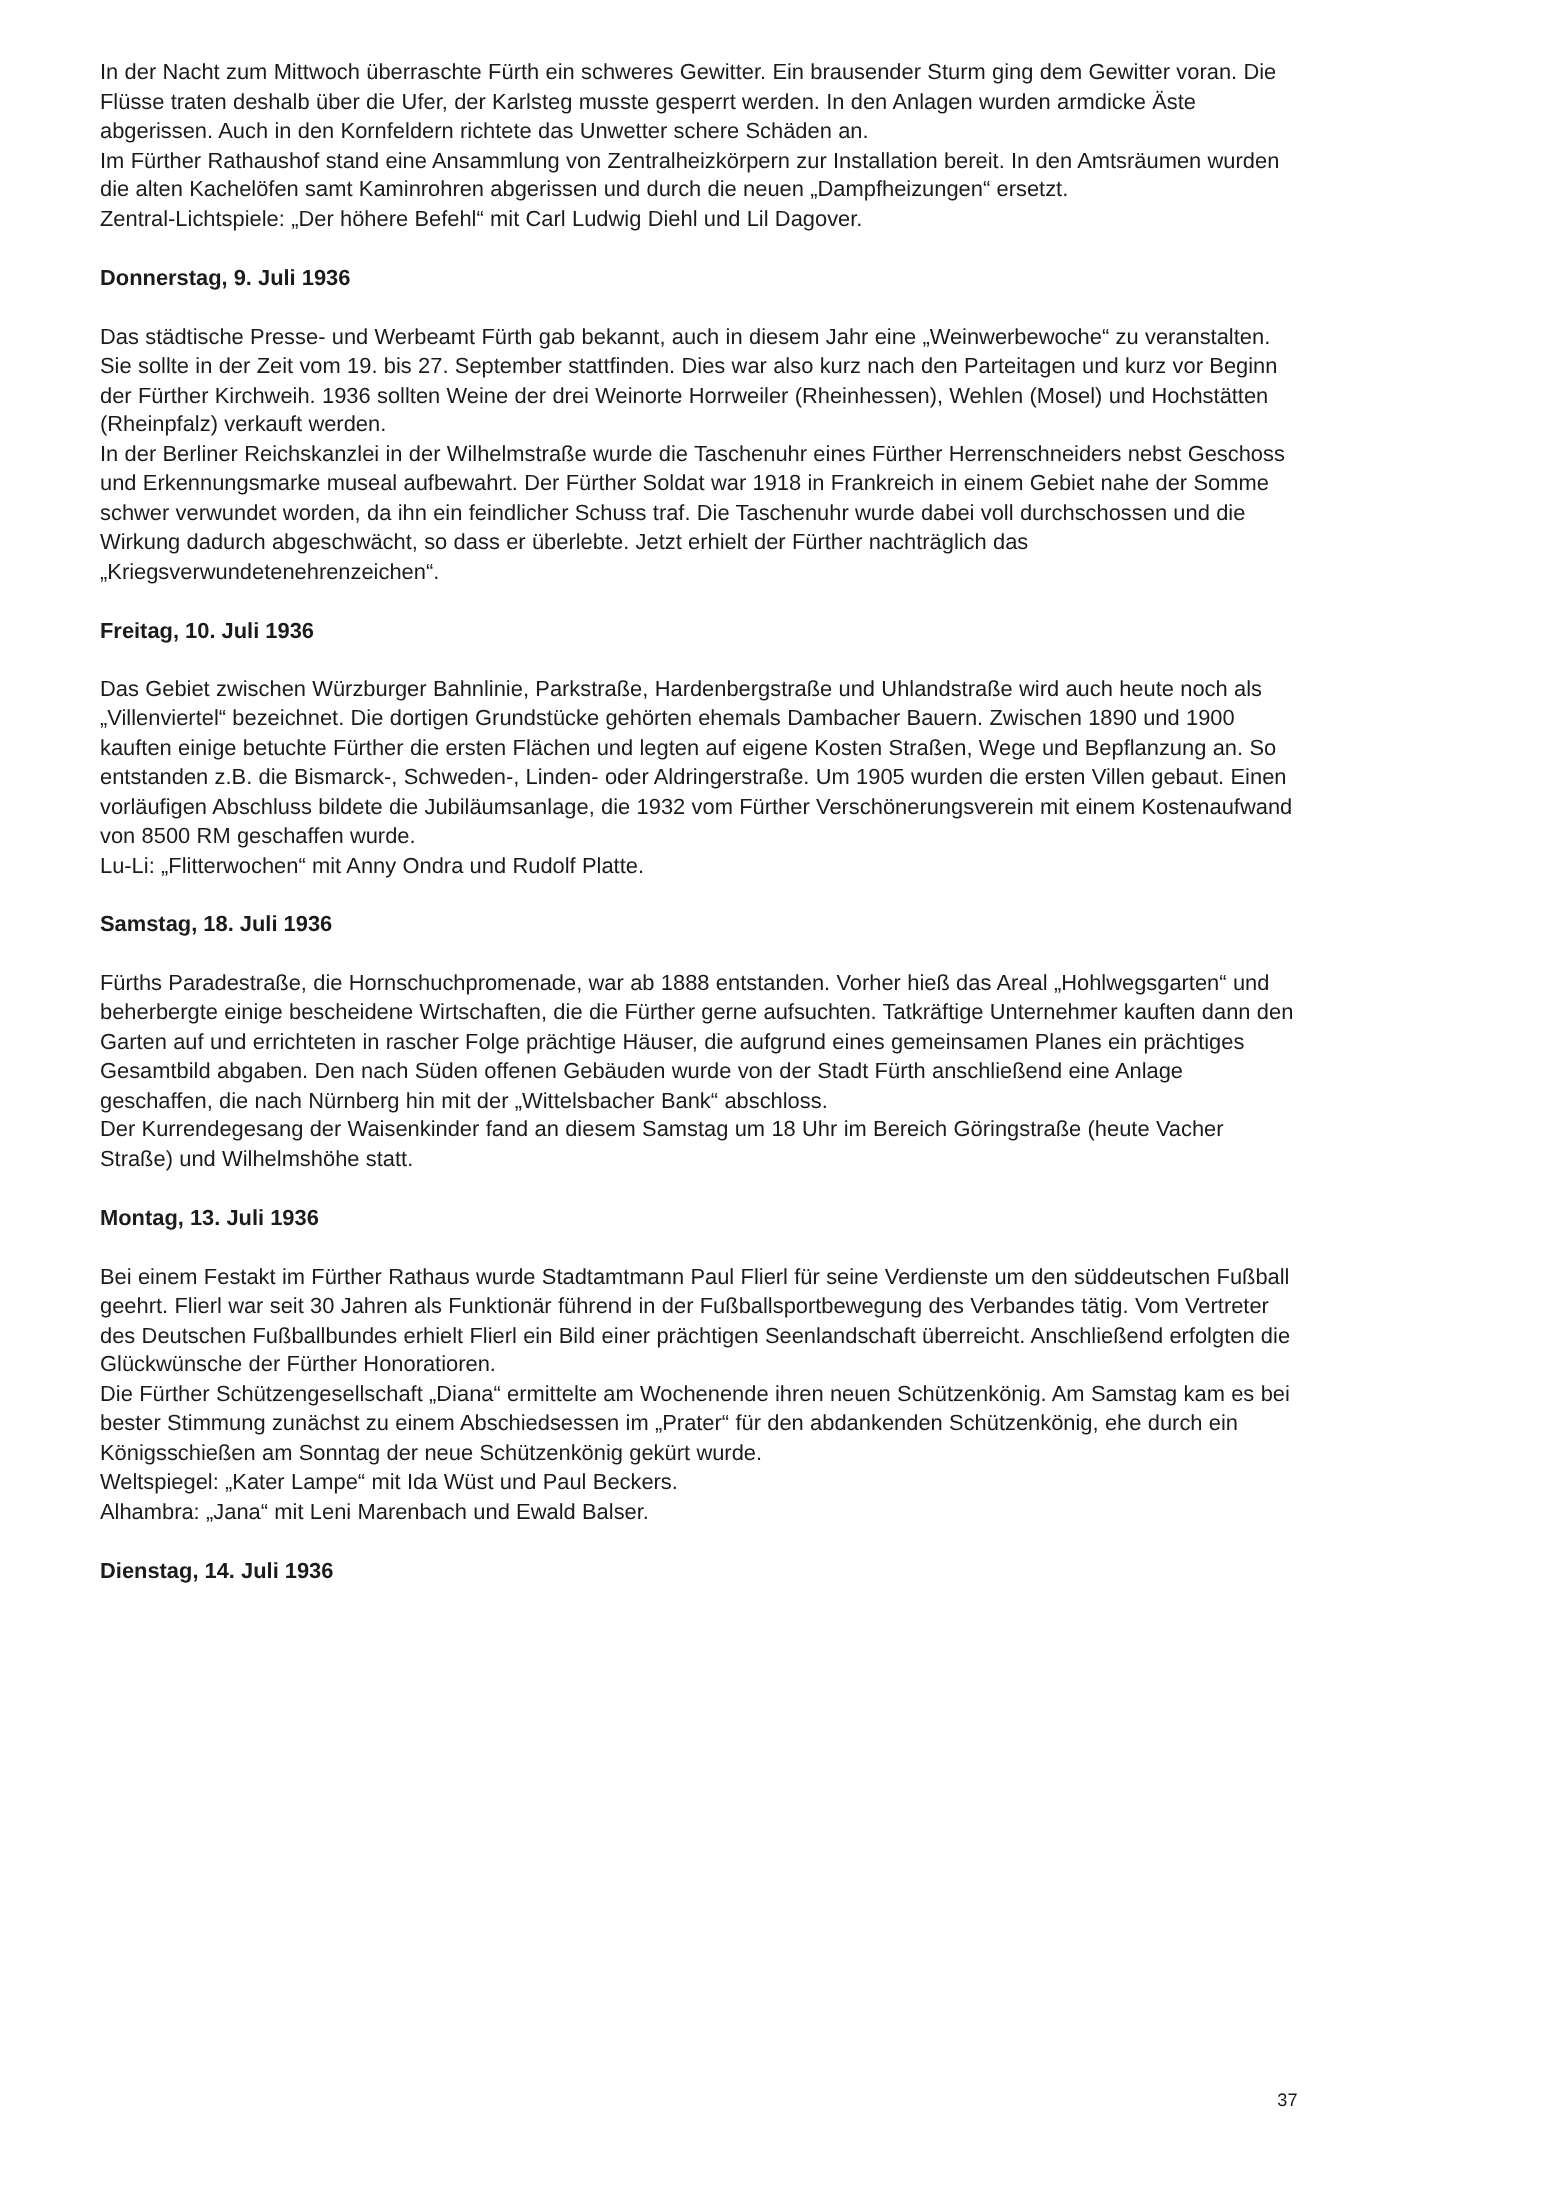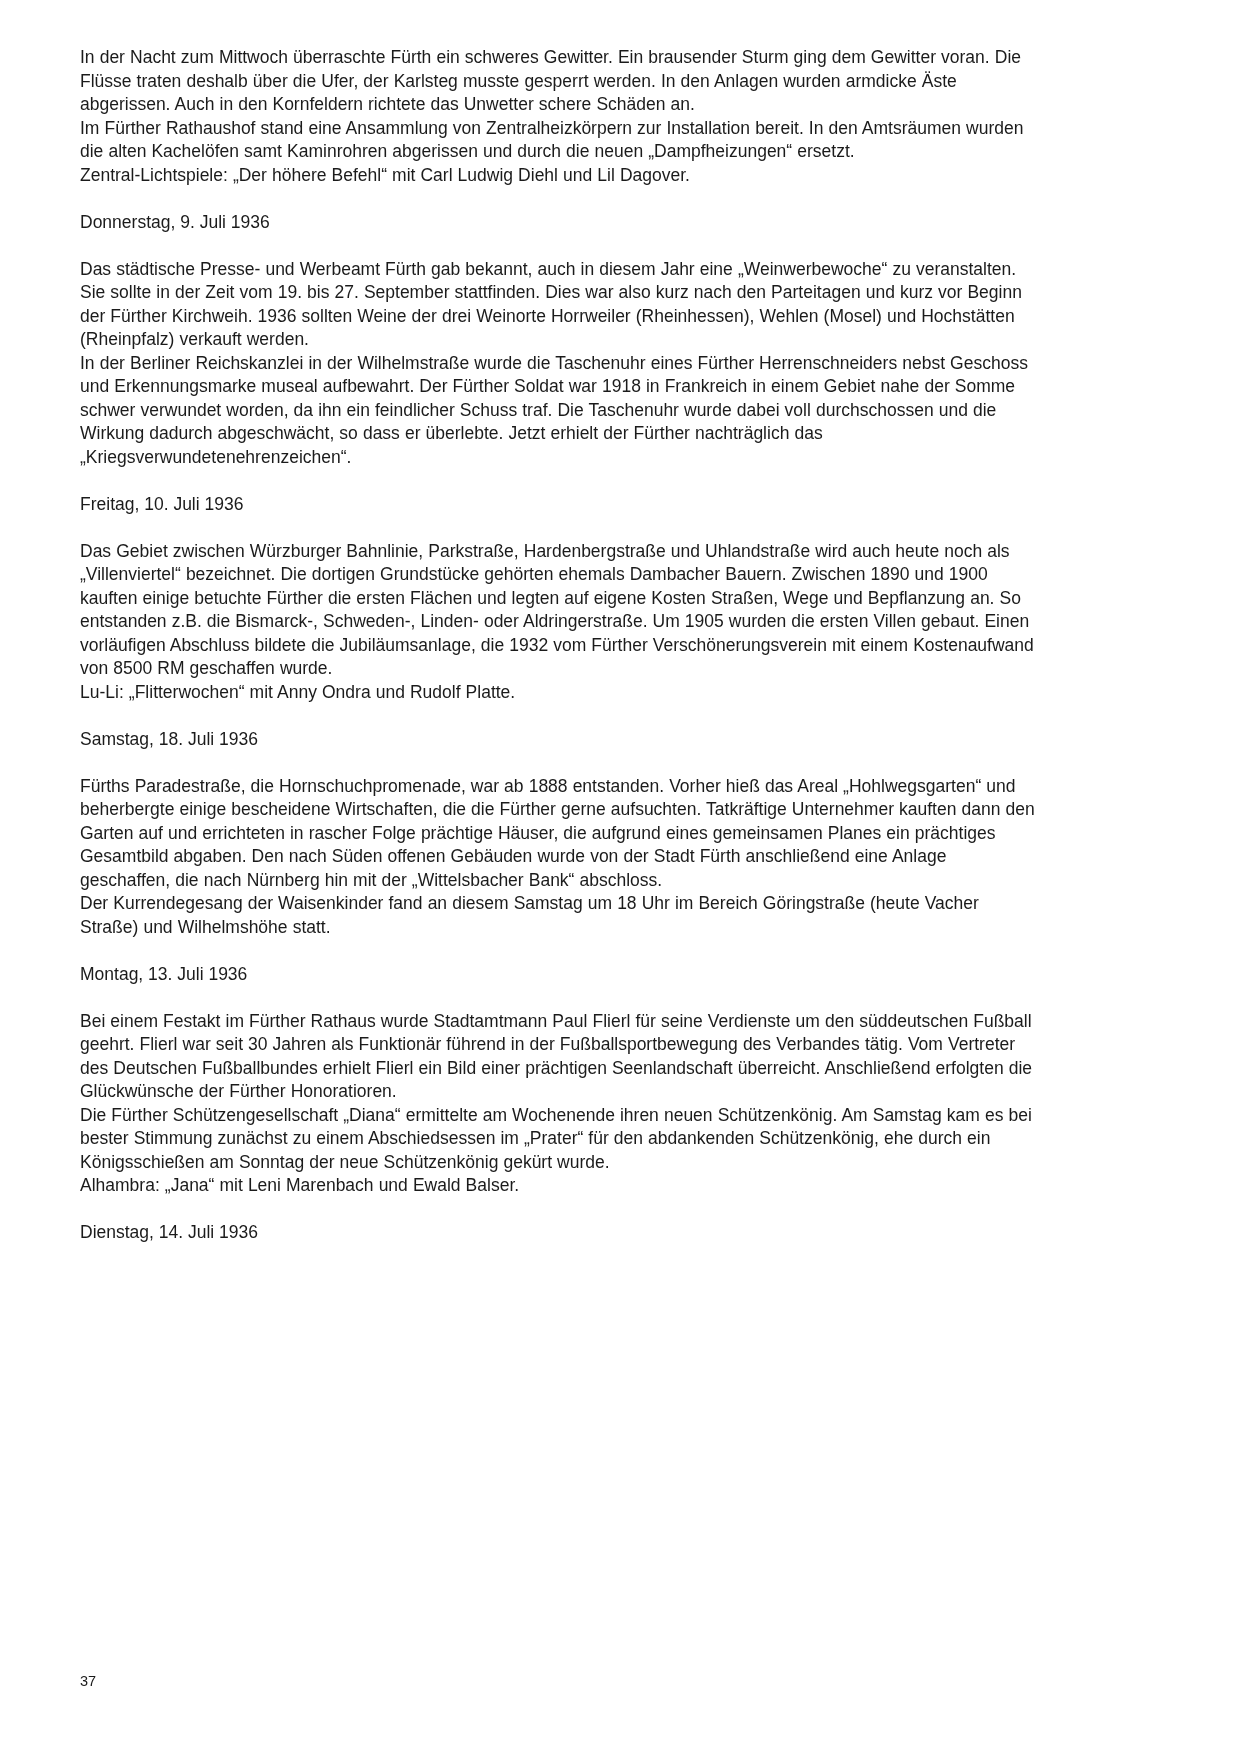--- a/index.html
+++ b/index.html
@@ -38,28 +38,28 @@
   .para {
     margin: 0;
     padding: 0;
     word-spacing: 0.2px;
   }
   .heading {
     margin: 23.5px 0 23.5px 0;
     padding: 0;
     font-size: 17.5px;
     line-height: 23.5px;
-    font-weight: normal;
+    font-weight: bold;
   }
   .footer {
     position: absolute;
     top: 1672px;
     left: 80px;
     width: 958px;
-    text-align: left;
+    text-align: right;
     font-size: 14.5px;
     line-height: 18px;
     color: #1b1b1b;
   }
 </style>
 </head>
 <body>
 
 <div class="page">
   <div class="content">
@@ -85,20 +85,21 @@
     <section class="doc-section">
       <h2 class="heading">Samstag, 18. Juli 1936</h2>
       <p class="para">Fürths Paradestraße, die Hornschuchpromenade, war ab 1888 entstanden. Vorher hieß das Areal „Hohlwegsgarten“ und beherbergte einige bescheidene Wirtschaften, die die Fürther gerne aufsuchten. Tatkräftige Unternehmer kauften dann den Garten auf und errichteten in rascher Folge prächtige Häuser, die aufgrund eines gemeinsamen Planes ein prächtiges Gesamtbild abgaben. Den nach Süden offenen Gebäuden wurde von der Stadt Fürth anschließend eine Anlage geschaffen, die nach Nürnberg hin mit der „Wittelsbacher Bank“ abschloss.</p>
       <p class="para">Der Kurrendegesang der Waisenkinder fand an diesem Samstag um 18 Uhr im Bereich Göringstraße (heute Vacher Straße) und Wilhelmshöhe statt.</p>
     </section>
 
     <section class="doc-section">
       <h2 class="heading">Montag, 13. Juli 1936</h2>
       <p class="para">Bei einem Festakt im Fürther Rathaus wurde Stadtamtmann Paul Flierl für seine Verdienste um den süddeutschen Fußball geehrt. Flierl war seit 30 Jahren als Funktionär führend in der Fußballsportbewegung des Verbandes tätig. Vom Vertreter des Deutschen Fußballbundes erhielt Flierl ein Bild einer prächtigen Seenlandschaft überreicht. Anschließend erfolgten die Glückwünsche der Fürther Honoratioren.</p>
       <p class="para">Die Fürther Schützengesellschaft „Diana“ ermittelte am Wochenende ihren neuen Schützenkönig. Am Samstag kam es bei bester Stimmung zunächst zu einem Abschiedsessen im „Prater“ für den abdankenden Schützenkönig, ehe durch ein Königsschießen am Sonntag der neue Schützenkönig gekürt wurde.</p>
+      <p class="para">Weltspiegel: „Kater Lampe“ mit Ida Wüst und Paul Beckers.</p>
       <p class="para">Alhambra: „Jana“ mit Leni Marenbach und Ewald Balser.</p>
     </section>
 
     <section class="doc-section">
       <h2 class="heading">Dienstag, 14. Juli 1936</h2>
     </section>
 
   </div>
 
   <div class="footer">

